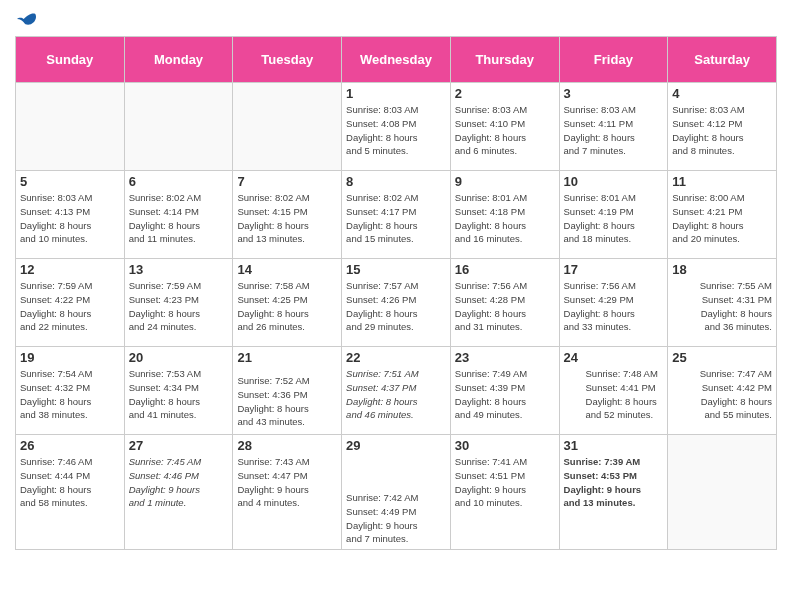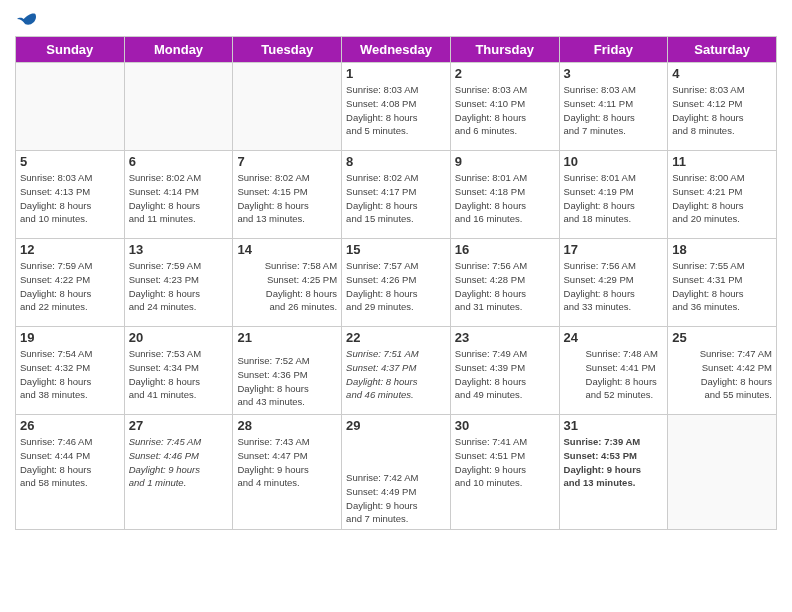--- a/index.html
+++ b/index.html
@@ -55,24 +55,24 @@
     .location {
       font-size: 14px;
       color: #555;
     }
     .calendar {
       width: 100%;
       border-collapse: collapse;
       table-layout: fixed;
     }
     .calendar th {
-      background-color: #a21caf;
+      background-color: #ec4899;
       color: #fff;
       text-align: center;
-      padding: 5px 2px;
+      padding: 15px 2px;
       font-size: 13px;
       font-weight: bold;
       border: 1px solid #ccc;
     }
     .calendar td {
       border: 1px solid #ccc;
       vertical-align: top;
       padding: 3px 4px;
       font-size: 9.5px;
       color: #333;
@@ -223,21 +223,21 @@
           </td>
           <td>
             <span class="day-number">13</span>
             <div class="day-info" style="white-space: pre-line;">Sunrise: 7:59 AM
 Sunset: 4:23 PM
 Daylight: 8 hours
 and 24 minutes.</div>
           </td>
           <td>
             <span class="day-number">14</span>
-            <div class="day-info" style="white-space: pre-line; text-align: right;">Sunrise: 7:58 AM
+            <div class="day-info" style="white-space: pre-line;">Sunrise: 7:58 AM
 Sunset: 4:25 PM
 Daylight: 8 hours
 and 26 minutes.</div>
           </td>
           <td>
             <span class="day-number">15</span>
             <div class="day-info" style="white-space: pre-line;">Sunrise: 7:57 AM
 Sunset: 4:26 PM
 Daylight: 8 hours
 and 29 minutes.</div>
@@ -251,21 +251,21 @@
           </td>
           <td>
             <span class="day-number">17</span>
             <div class="day-info" style="white-space: pre-line;">Sunrise: 7:56 AM
 Sunset: 4:29 PM
 Daylight: 8 hours
 and 33 minutes.</div>
           </td>
           <td>
             <span class="day-number">18</span>
-            <div class="day-info" style="white-space: pre-line;">Sunrise: 7:55 AM
+            <div class="day-info" style="white-space: pre-line; text-align: right;">Sunrise: 7:55 AM
 Sunset: 4:31 PM
 Daylight: 8 hours
 and 36 minutes.</div>
           </td>
         </tr>
         <tr>
           <td>
             <span class="day-number">19</span>
             <div class="day-info" style="white-space: pre-line;">Sunrise: 7:54 AM
 Sunset: 4:32 PM

